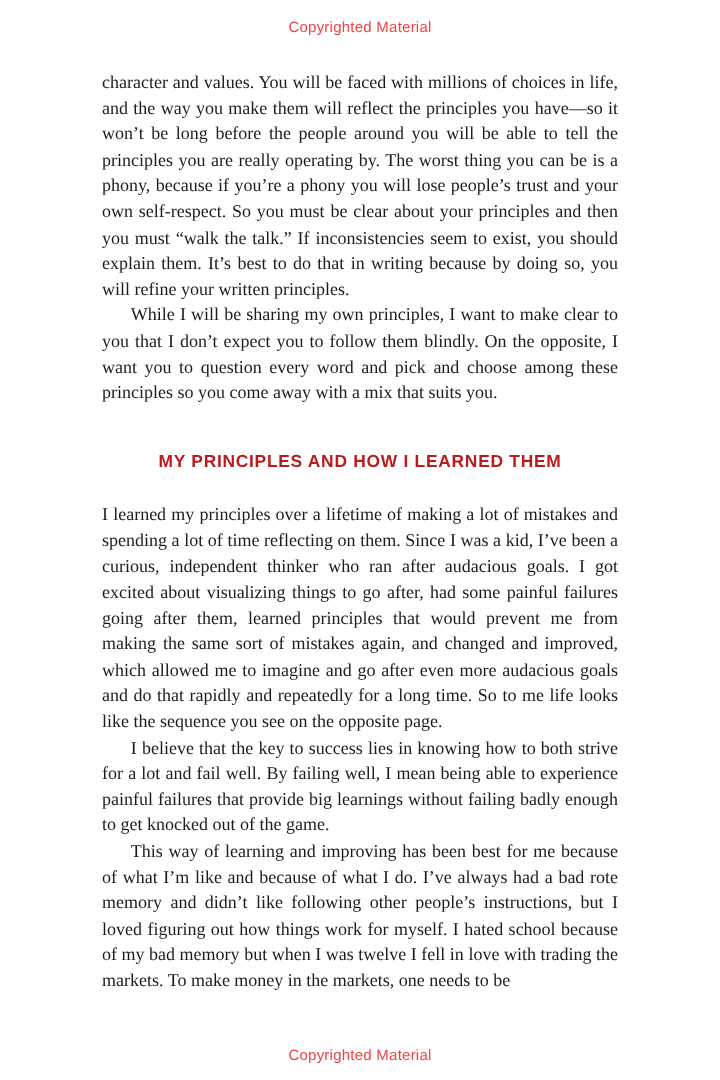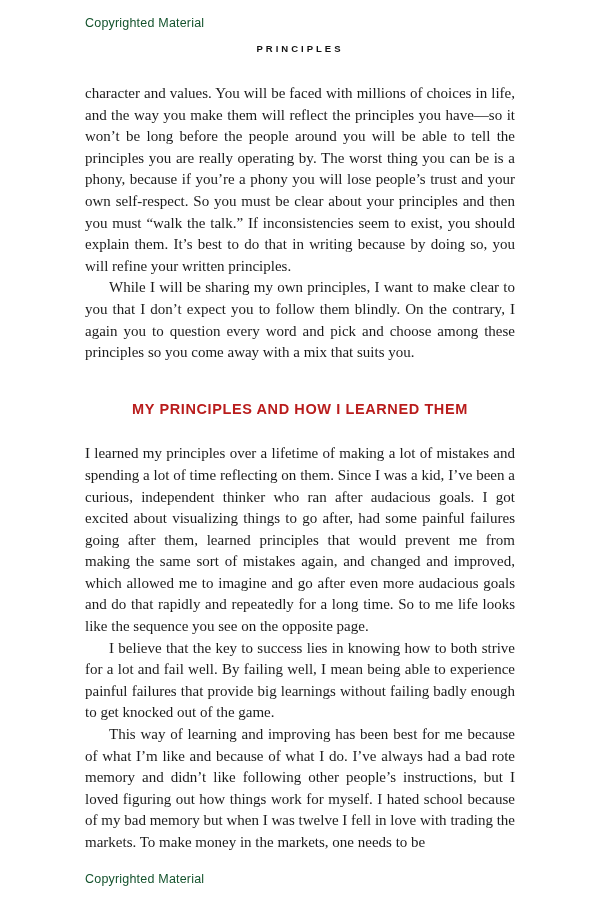--- a/index.html
+++ b/index.html
@@ -16,24 +16,24 @@
   }
   .page {
     box-sizing: border-box;
     width: 600px;
     height: 900px;
     padding: 16px 85px 14px 85px;
     display: flex;
     flex-direction: column;
   }
   .watermark {
-    text-align: left;
+    text-align: center;
     font-family: "Liberation Sans", sans-serif;
     font-size: 12.5px;
-    color: #14532d;
+    color: #ef4444;
     letter-spacing: 0.2px;
   }
   .running-header {
     text-align: center;
     font-family: "Liberation Sans", sans-serif;
     font-size: 9.5px;
     font-weight: bold;
     letter-spacing: 3px;
     color: #111111;
     margin-top: 13px;
@@ -73,27 +73,26 @@
     margin-bottom: 16px;
   }
 </style>
 </head>
 <body>
 
 <div class="page">
 
   <div class="watermark">Copyrighted Material</div>
 
-  <div class="running-header">PRINCIPLES</div>
 
   <div class="body-text">
 
     <p>character and values. You will be faced with millions of choices in life, and the way you make them will reflect the principles you have—so it won’t be long before the people around you will be able to tell the principles you are really operating by. The worst thing you can be is a phony, because if you’re a phony you will lose people’s trust and your own self-respect. So you must be clear about your principles and then you must “walk the talk.” If inconsistencies seem to exist, you should explain them. It’s best to do that in writing because by doing so, you will refine your written principles.</p>
 
-    <p class="indent">While I will be sharing my own principles, I want to make clear to you that I don’t expect you to follow them blindly. On the contrary, I again you to question every word and pick and choose among these principles so you come away with a mix that suits you.</p>
+    <p class="indent">While I will be sharing my own principles, I want to make clear to you that I don’t expect you to follow them blindly. On the opposite, I want you to question every word and pick and choose among these principles so you come away with a mix that suits you.</p>
 
     <div class="section-heading">MY PRINCIPLES AND HOW I LEARNED THEM</div>
 
     <p>I learned my principles over a lifetime of making a lot of mistakes and spending a lot of time reflecting on them. Since I was a kid, I’ve been a curious, independent thinker who ran after audacious goals. I got excited about visualizing things to go after, had some painful failures going after them, learned principles that would prevent me from making the same sort of mistakes again, and changed and improved, which allowed me to imagine and go after even more audacious goals and do that rapidly and repeatedly for a long time. So to me life looks like the sequence you see on the opposite page.</p>
 
     <p class="indent">I believe that the key to success lies in knowing how to both strive for a lot and fail well. By failing well, I mean being able to experience painful failures that provide big learnings without failing badly enough to get knocked out of the game.</p>
 
     <p class="indent">This way of learning and improving has been best for me because of what I’m like and because of what I do. I’ve always had a bad rote memory and didn’t like following other people’s instructions, but I loved figuring out how things work for myself. I hated school because of my bad memory but when I was twelve I fell in love with trading the markets. To make money in the markets, one needs to be</p>
 
   </div>

